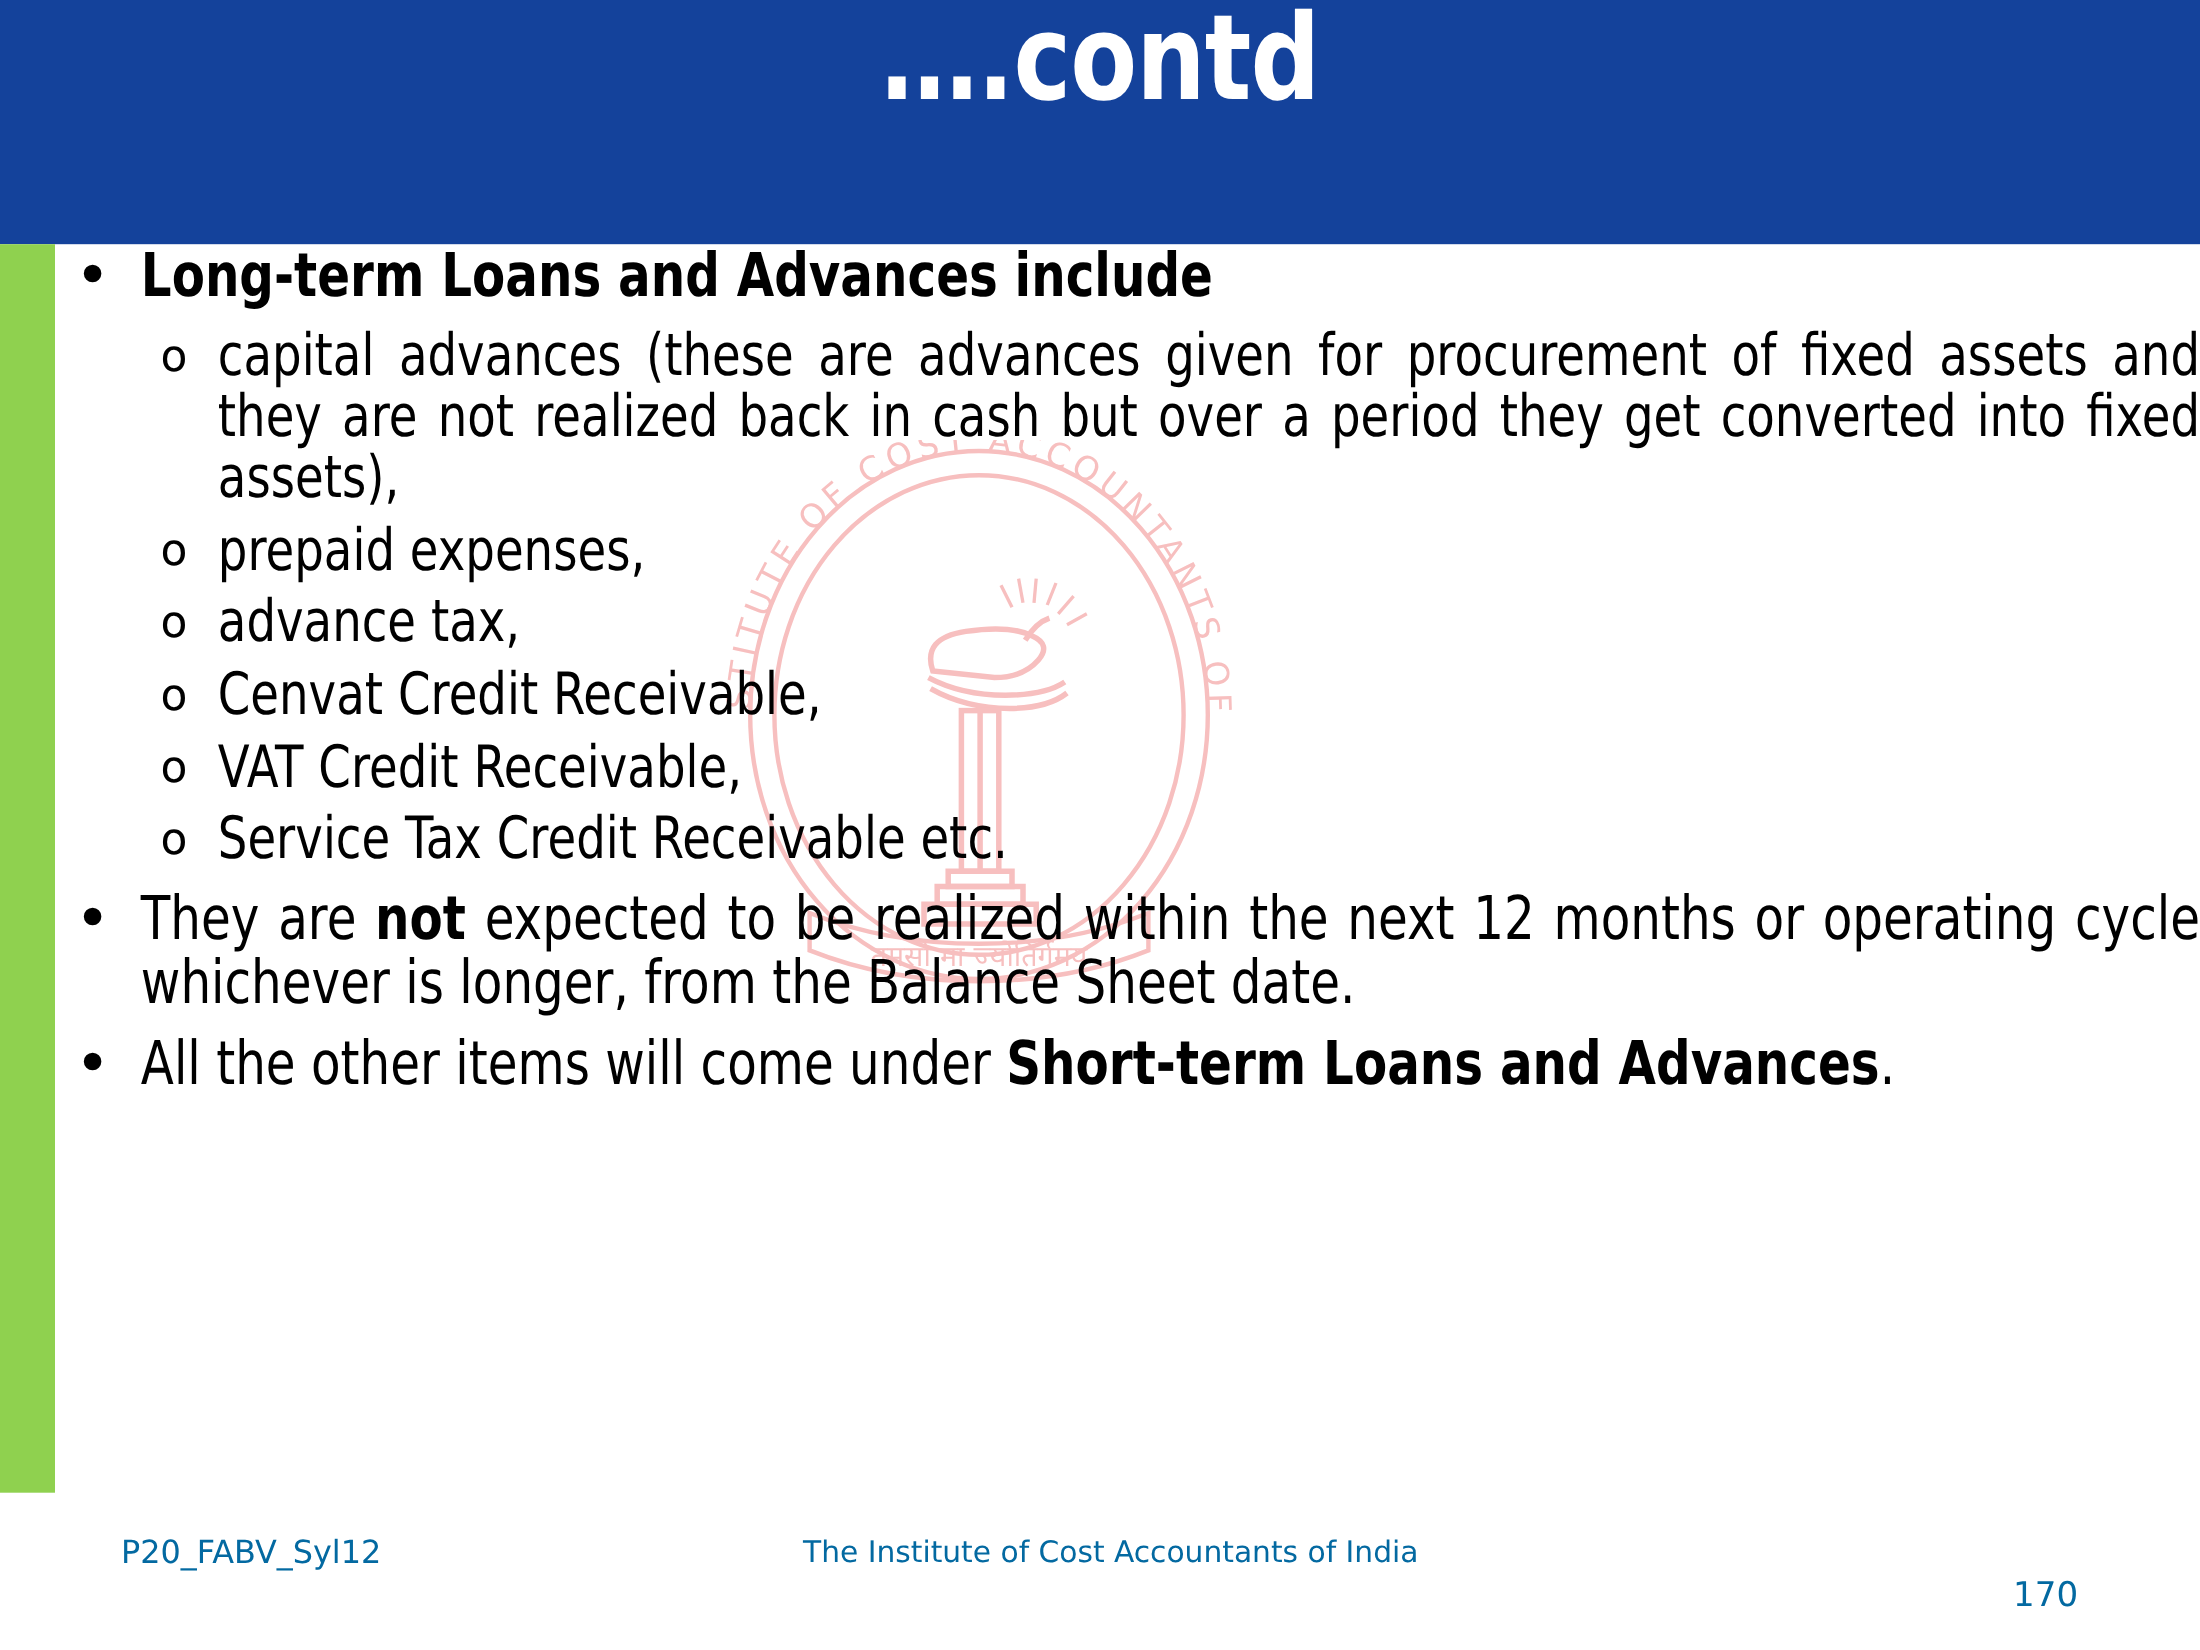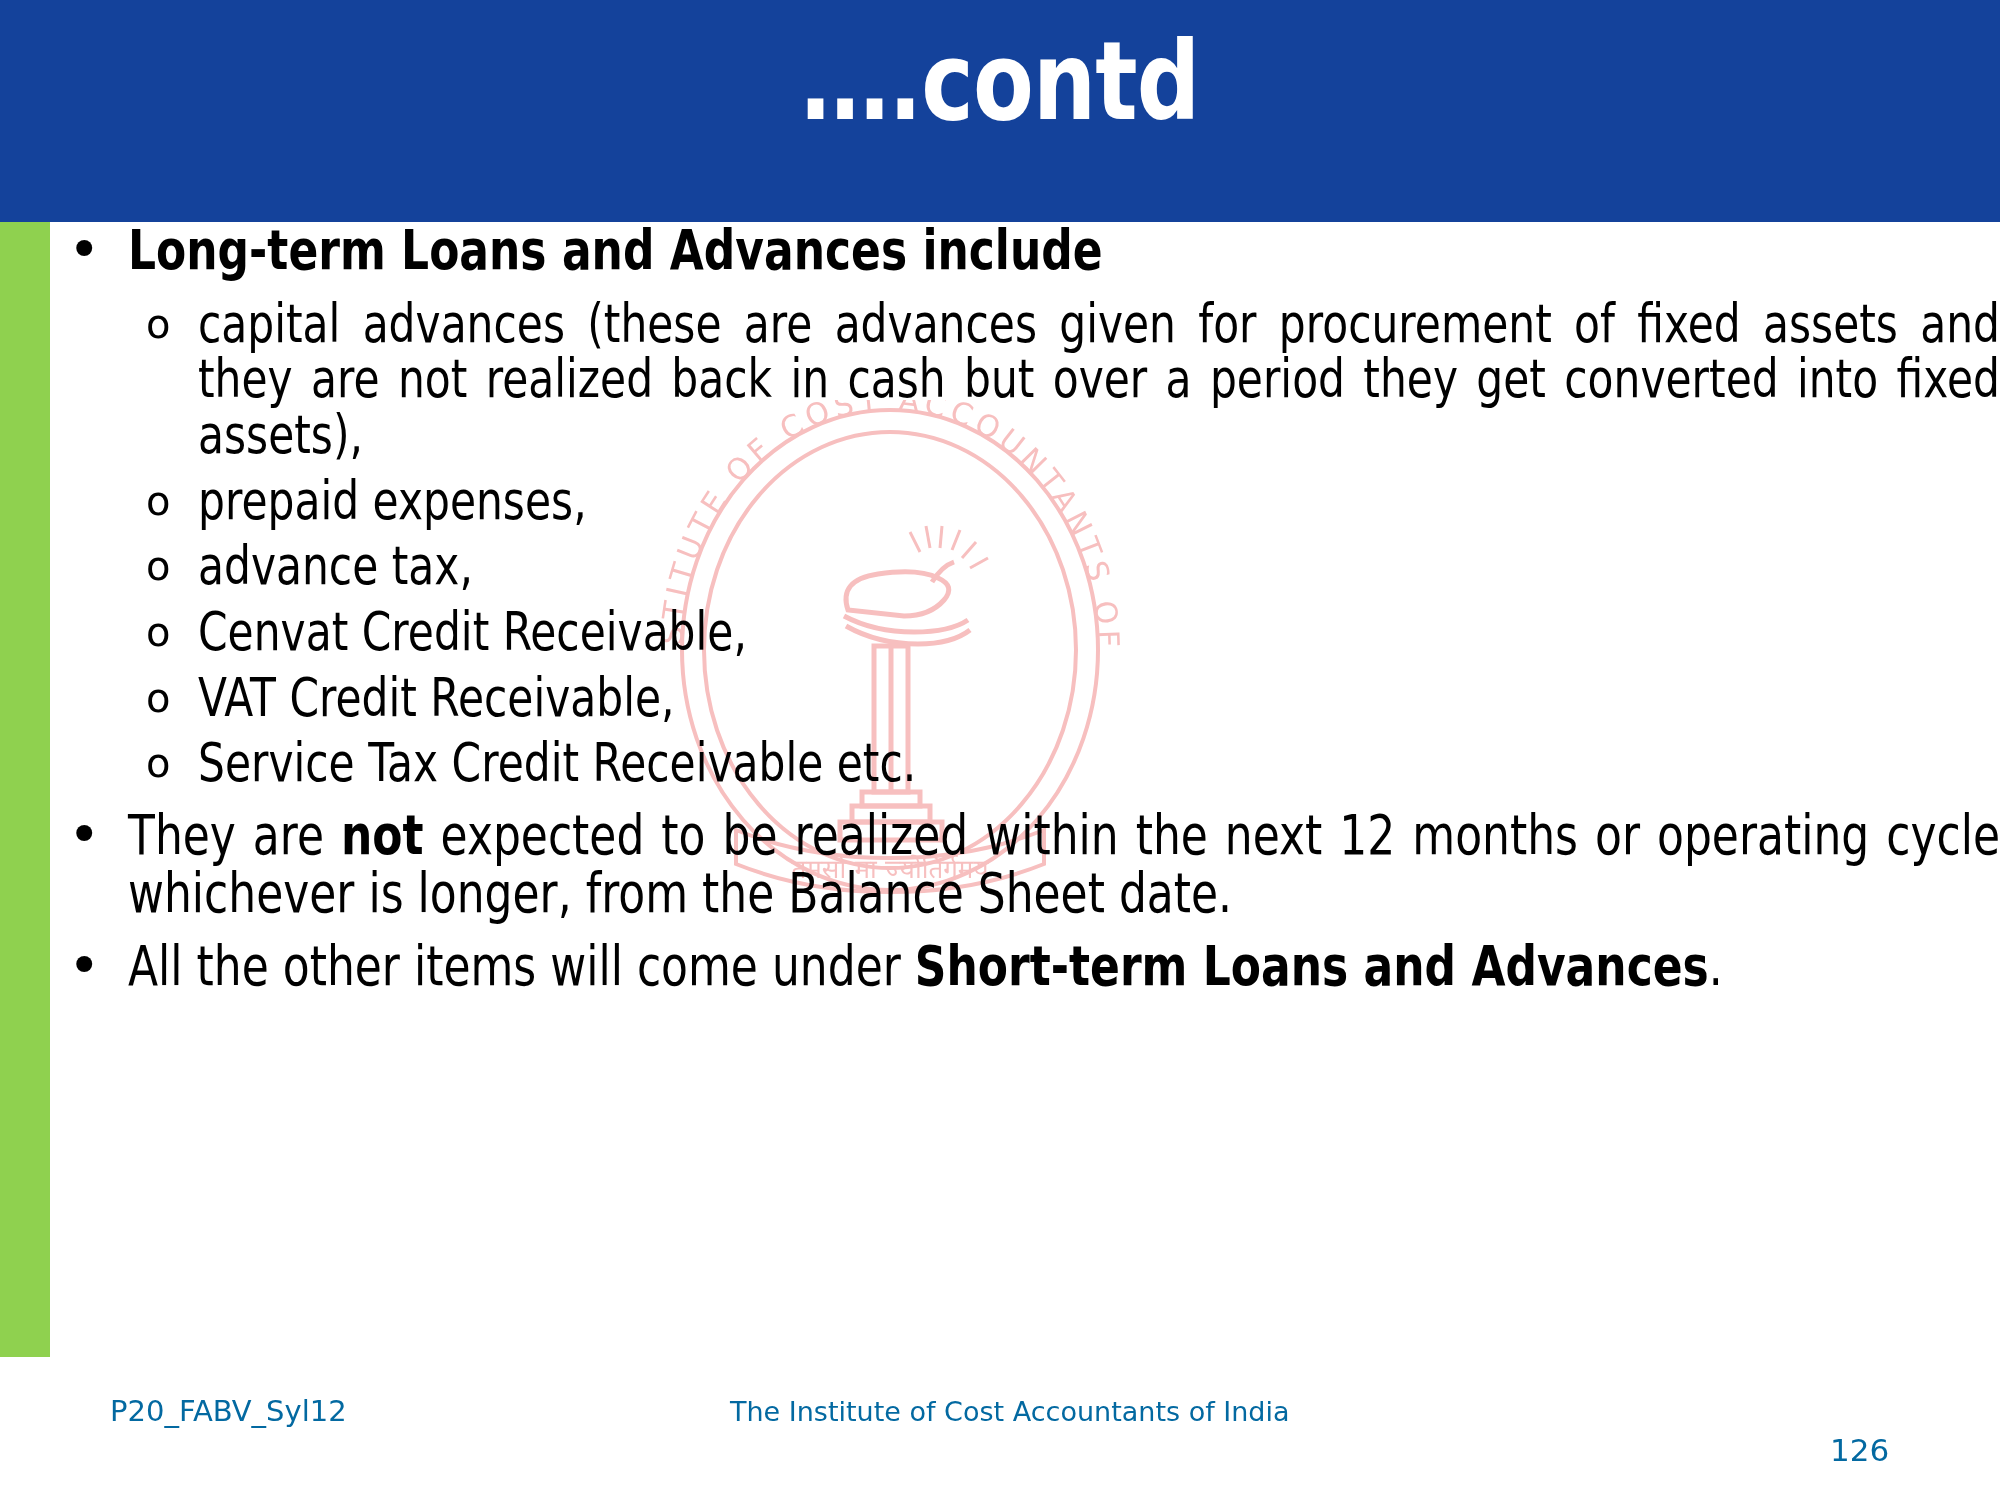--- a/index.html
+++ b/index.html
@@ -23,21 +23,20 @@
 
   
   .title-banner {
     position: absolute;
     left: 0;
     top: 0;
     width: 2000px;
     height: 222px;
     background: #14429b;
     display: flex;
-    align-items: flex-end;
     justify-content: center;
   }
   .title-text {
     color: #ffffff;
     font-family: "DejaVu Sans", sans-serif;
     font-size: 108px;
     font-weight: 700;
     line-height: 1;
     letter-spacing: -1px;
     padding-bottom: 86px;
@@ -278,16 +277,16 @@
     <div class="lvl1">
       <span class="marker">•</span>
       <span class="txt"><span>All the other items will come under </span><span class="b">Short-term Loans and Advances</span><span>.</span></span>
     </div>
 
   </div>
 
   <div class="footer">
     <div class="footer-left">P20_FABV_Syl12</div>
     <div class="footer-center">The Institute of Cost Accountants of India</div>
-    <div class="footer-page">126</div>
+    <div class="footer-page">170</div>
   </div>
 
 </div>
 
 </body></html>

